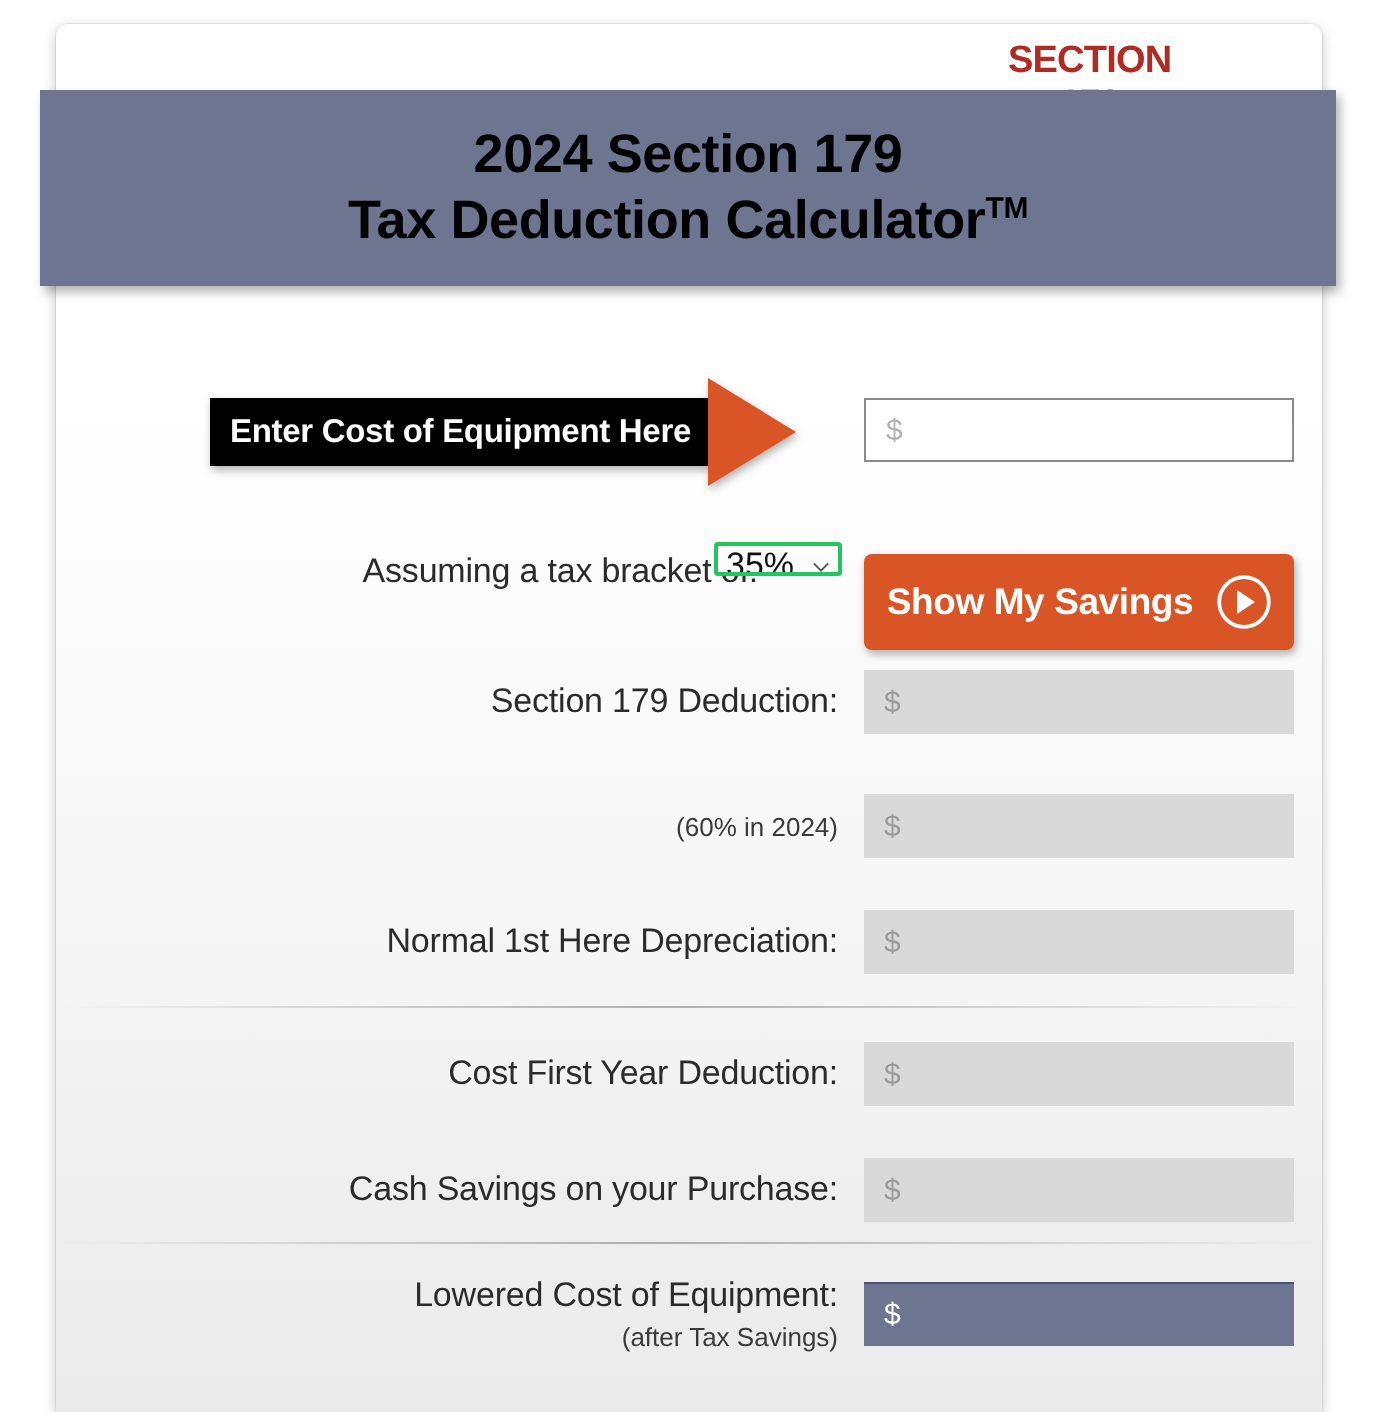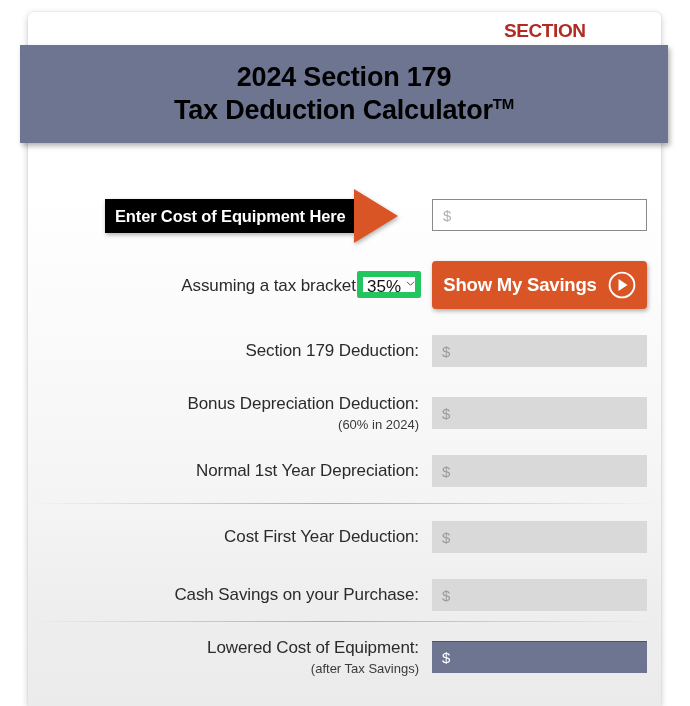--- a/index.html
+++ b/index.html
@@ -177,24 +177,24 @@
     font-size: 17px;
     color: #2b2b2b;
     white-space: nowrap;
     letter-spacing: -0.1px;
   }
   .bracket-select {
     position: absolute;
     left: 329px;
     top: 128px;
     width: 64px;
-    height: 27px;
+    height: 17px;
     box-sizing: border-box;
     background: #ffffff;
-    border: 6px solid #22c55e;
+    border: 2px solid #22c55e;
     border-radius: 2px;
     font-family: "Liberation Sans", sans-serif;
     font-size: 17px;
     color: #111111;
     padding: 0 2px 0 4px;
     appearance: none;
     -webkit-appearance: none;
     outline: none;
   }
   .select-chevron {
@@ -203,21 +203,21 @@
     top: 136px;
     width: 9px;
     height: 9px;
     pointer-events: none;
   }
 
   
   .savings-btn {
     position: absolute;
     left: 404px;
-    top: 118px;
+    top: 134px;
     width: 215px;
     height: 48px;
     box-sizing: border-box;
     background: #da5526;
     border: none;
     border-radius: 4px;
     box-shadow: 1px 2px 4px rgba(0,0,0,0.32);
     color: #ffffff;
     font-family: "Liberation Sans", sans-serif;
     font-size: 18.5px;
@@ -346,25 +346,25 @@
 
     <div class="divider" style="top:360px;"></div>
     <div class="divider" style="top:478px;"></div>
 
     <div id="results-container">
         <div class="result-row" style="top: 192px;">
           <div class="result-label-wrap"><span class="result-label">Section 179 Deduction:</span></div>
           <input type="text" class="result-box" readonly="" placeholder="$" style="">
         </div>
         <div class="result-row" style="top: 254px;">
-          <div class="result-label-wrap"><span class="result-label">Bonus Depreciation Deduction:</span><span class="result-sub">(60% in 2024)</span></div>
+          <div class="result-label-wrap"><span class="result-sub">(60% in 2024)</span></div>
           <input type="text" class="result-box" readonly="" placeholder="$" style="">
         </div>
         <div class="result-row" style="top: 312px;">
-          <div class="result-label-wrap"><span class="result-label">Normal 1st Year Depreciation:</span></div>
+          <div class="result-label-wrap"><span class="result-label">Normal 1st Here Depreciation:</span></div>
           <input type="text" class="result-box" readonly="" placeholder="$" style="">
         </div>
         <div class="result-row" style="top: 378px;">
           <div class="result-label-wrap"><span class="result-label">Cost First Year Deduction:</span></div>
           <input type="text" class="result-box" readonly="" placeholder="$" style="">
         </div>
         <div class="result-row" style="top: 436px;">
           <div class="result-label-wrap"><span class="result-label">Cash Savings on your Purchase:</span></div>
           <input type="text" class="result-box" readonly="" placeholder="$" style="">
         </div>

